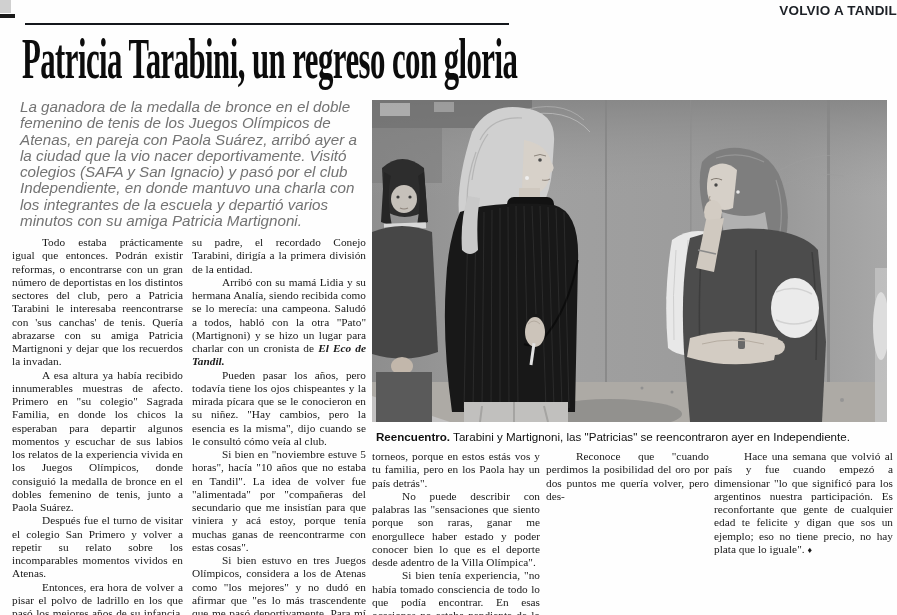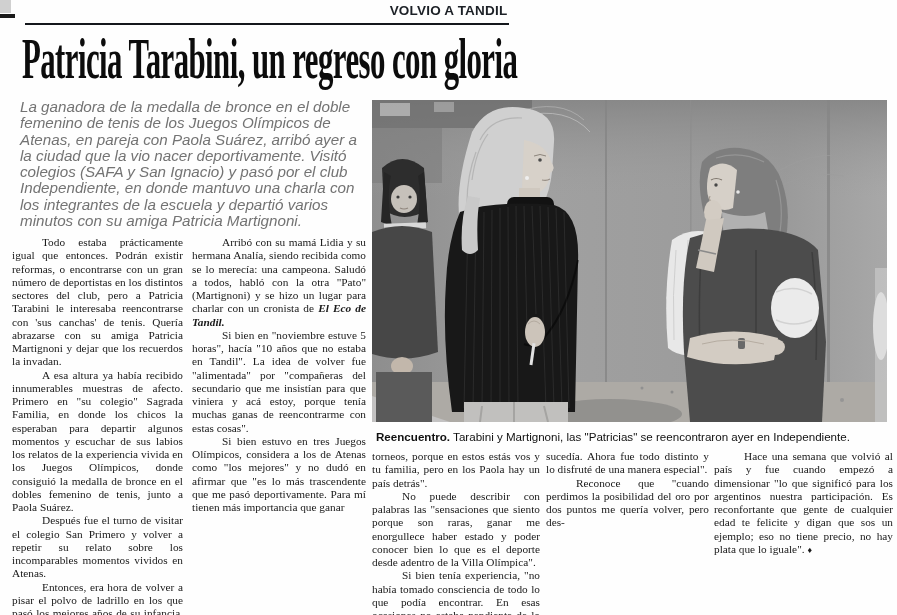--- a/index.html
+++ b/index.html
@@ -2,21 +2,21 @@
 <html><head>
 <meta charset="utf-8">
 <style>
   html,body{margin:0;padding:0;background:#ffffff;}
   .page{position:relative;width:897px;height:615px;background:#fefefe;overflow:hidden;
         font-family:"Liberation Serif",serif;color:#151515;}
 
   .artifact-sq{position:absolute;left:0;top:0;width:11px;height:13px;background:#d0d0d0;}
   .artifact-dash{position:absolute;left:0;top:14px;width:15px;height:4px;background:#1a1a1a;}
 
-  .kicker{position:absolute;top:3px;left:0;width:897px;text-align:center;
+  .kicker{position:absolute;top:3px;left:0;width:897px;text-align:right;
           font-family:"Liberation Sans",sans-serif;font-weight:bold;font-size:13.5px;
           letter-spacing:.2px;color:#1c2026;}
   .kicker-rule{position:absolute;top:23px;left:25px;width:484px;height:2px;background:#14171c;}
 
   .headline{position:absolute;top:27px;left:22px;margin:0;white-space:nowrap;
             font-family:"Liberation Serif",serif;font-weight:bold;font-size:56px;
             letter-spacing:-1px;transform:scaleX(.55);transform-origin:0 0;color:#0c0c0c;}
 
   .lead{position:absolute;top:99px;left:20px;width:350px;margin:0;
         font-family:"Liberation Sans",sans-serif;font-style:italic;
@@ -56,21 +56,23 @@
   <p class="lead">La ganadora de la medalla de bronce en el doble femenino de tenis de los Juegos Olímpicos de Atenas, en pareja con Paola Suárez, arribó ayer a la ciudad que la vio nacer deportivamente. Visitó colegios (SAFA y San Ignacio) y pasó por el club Independiente, en donde mantuvo una charla con los integrantes de la escuela y departió varios minutos con su amiga Patricia Martignoni.</p>
 
   <div class="col col1">
     <p>Todo estaba prácticamente igual que entonces. Podrán existir reformas, o encontrarse con un gran número de deportistas en los distintos sectores del club, pero a Patricia Tarabini le interesaba reencontrarse con 'sus canchas' de tenis. Quería abrazarse con su amiga Patricia Martignoni y dejar que los recuerdos la invadan.</p>
     <p>A esa altura ya había recibido innumerables muestras de afecto. Primero en "su colegio" Sagrada Familia, en donde los chicos la esperaban para departir algunos momentos y escuchar de sus labios los relatos de la experiencia vivida en los Juegos Olímpicos, donde consiguió la medalla de bronce en el dobles femenino de tenis, junto a Paola Suárez.</p>
     <p>Después fue el turno de visitar el colegio San Primero y volver a repetir su relato sobre los incomparables momentos vividos en Atenas.</p>
     <p>Entonces, era hora de volver a pisar el polvo de ladrillo en los que pasó los mejores años de su infancia. De volver al club Independiente, donde se formó como tenista y se prendió en algunos picados de fútbol, cuando</p>
   </div>
 
   <div class="col col2">
+    <p class="cont">su padre, el recordado Conejo Tarabini, dirigía a la primera división de la entidad.</p>
     <p><span>Arribó con su mamá Lidia y su hermana Analía, siendo recibida como se lo merecía: una campeona. Saludó a todos, habló con la otra "Pato" (Martignoni) y se hizo un lugar para charlar con un cronista de </span><span class="emph">El Eco de Tandil.</span></p>
+    <p>Pueden pasar los años, pero todavía tiene los ojos chispeantes y la mirada pícara que se le conocieron en su niñez. "Hay cambios, pero la esencia es la misma", dijo cuando se le consultó cómo veía al club.</p>
     <p>Si bien en "noviembre estuve 5 horas", hacía "10 años que no estaba en Tandil". La idea de volver fue "alimentada" por "compañeras del secundario que me insistían para que viniera y acá estoy, porque tenía muchas ganas de reencontrarme con estas cosas".</p>
     <p>Si bien estuvo en tres Juegos Olímpicos, considera a los de Atenas como "los mejores" y no dudó en afirmar que "es lo más trascendente que me pasó deportivamente. Para mí tienen más importancia que ganar</p>
   </div>
 
   <figure class="photo">
     <svg viewBox="0 0 515 322" width="515" height="322" xmlns="http://www.w3.org/2000/svg">
       <defs>
         <linearGradient id="wall" x1="0" y1="0" x2="1" y2="0">
           <stop offset="0" stop-color="#8e8e8e"></stop>
           <stop offset="0.35" stop-color="#a0a0a0"></stop>
@@ -186,21 +188,20 @@
 
   <p class="caption"><b>Reencuentro.</b><span> Tarabini y Martignoni, las "Patricias" se reencontraron ayer en Independiente.</span></p>
 
   <div class="col col3">
     <p class="cont">torneos, porque en estos estás vos y tu familia, pero en los Paola hay un país detrás".</p>
     <p>No puede describir con palabras las "sensaciones que siento porque son raras, ganar me enorgullece haber estado y poder conocer bien lo que es el deporte desde adentro de la Villa Olímpica".</p>
     <p>Si bien tenía experiencia, "no había tomado consciencia de todo lo que podía encontrar. En esas ocasiones no estaba pendiente de lo que</p>
   </div>
 
   <div class="col col4">
-    <p class="cont">sucedía. Ahora fue todo distinto y lo disfruté de una manera especial".</p>
     <p>Reconoce que "cuando perdimos la posibilidad del oro por dos puntos me quería volver, pero des-</p>
   </div>
 
   <div class="col col5">
     <p><span>Hace una semana que volvió al país y fue cuando empezó a dimensionar "lo que significó para los argentinos nuestra participación. Es reconfortante que gente de cualquier edad te felicite y digan que sos un ejemplo; eso no tiene precio, no hay plata que lo iguale".</span> <span class="endmark">♦</span></p>
   </div>
 
 </div>
 
 </body></html>

